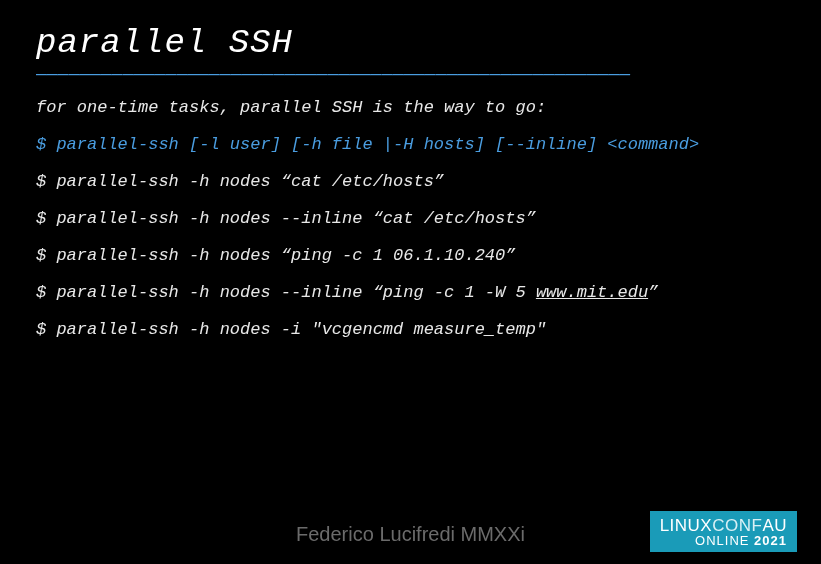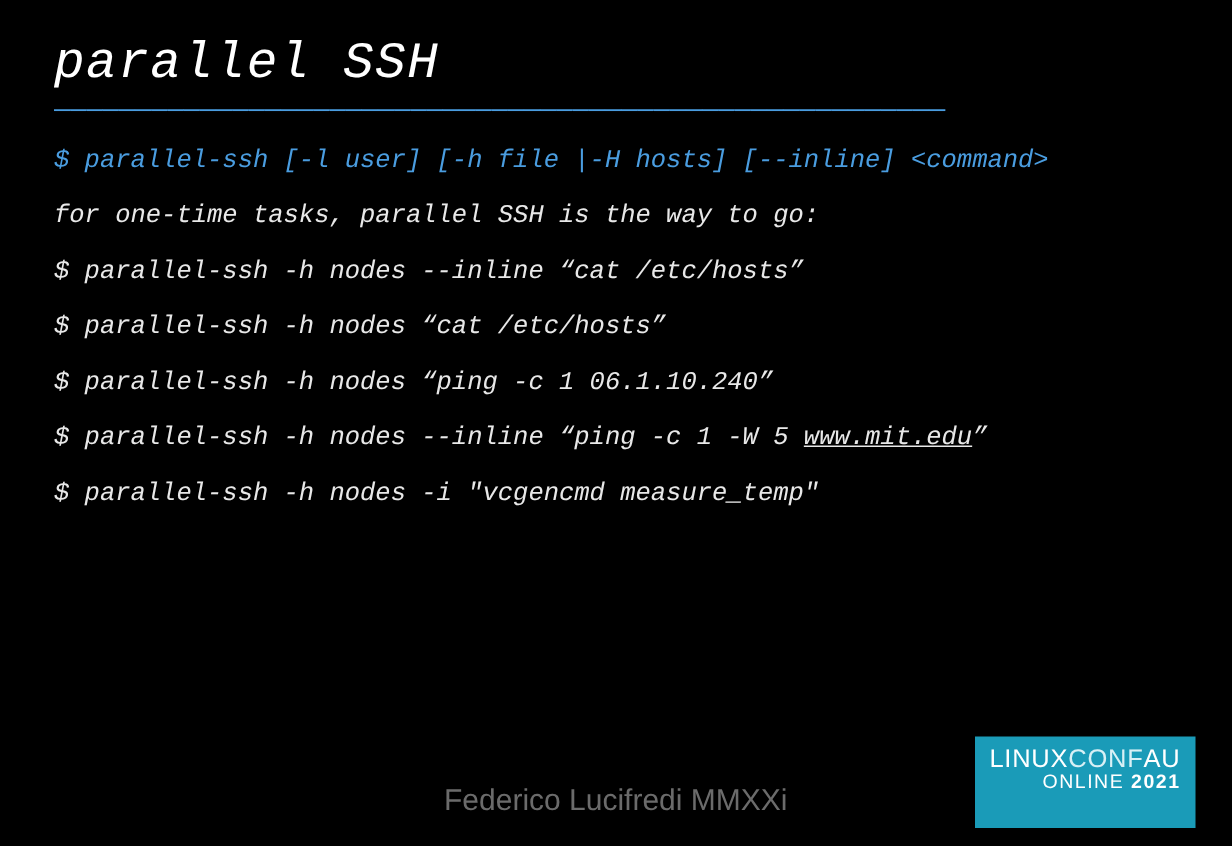--- a/index.html
+++ b/index.html
@@ -66,21 +66,21 @@
       transform: translateX(-50%);
       bottom: 6px;
       white-space: nowrap;
     }
     .badge {
       position: absolute;
       right: 24px;
       bottom: 0;
       background: #1a9bb8;
       color: #fff;
-      padding: 6px 10px 24px 10px;
+      padding: 6px 10px 4px 10px;
       font-family: Arial, Helvetica, sans-serif;
       text-align: left;
       line-height: 1.05;
     }
     .badge-top {
       font-size: 17px;
       letter-spacing: 0.5px;
     }
     .badge-top .thin {
       font-weight: 300;
@@ -96,27 +96,27 @@
       margin-top: 21px;
     }
   </style>
 </head>
 <body>
 
 <div class="slide">
   <div class="title">parallel SSH</div>
   <div class="divider">———————————————————————————————————————————————————————</div>
 
+  <div class="line plain">for one-time tasks, parallel SSH is the way to go:</div>
+
   <div class="line blue">$ parallel-ssh [-l user] [-h file |-H hosts] [--inline] &lt;command&gt;</div>
 
-  <div class="line plain">for one-time tasks, parallel SSH is the way to go:</div>
 
-
+  <div class="line plain">$ parallel-ssh -h nodes “cat /etc/hosts”</div>
   <div class="line plain">$ parallel-ssh -h nodes --inline “cat /etc/hosts”</div>
-  <div class="line plain">$ parallel-ssh -h nodes “cat /etc/hosts”</div>
   <div class="line plain">$ parallel-ssh -h nodes “ping -c 1 06.1.10.240”</div>
 
   <div class="line plain"><span>$ parallel-ssh -h nodes --inline “ping -c 1 -W 5 </span><span class="underline">www.mit.edu</span><span>”</span></div>
 
   <div class="line plain">$ parallel-ssh -h nodes -i "vcgencmd measure_temp"</div>
 </div>
 
 <div class="footer">
   <div class="author">Federico Lucifredi MMXXi</div>
   <div class="badge">

